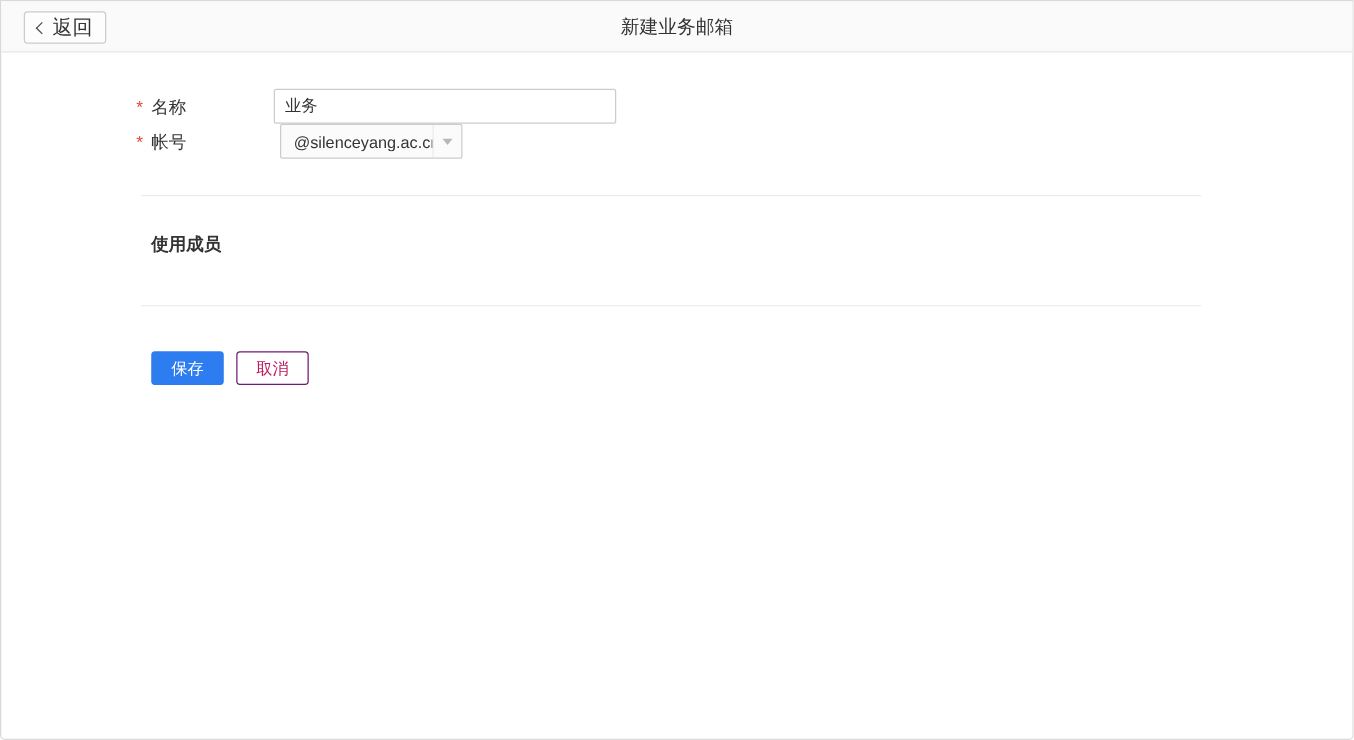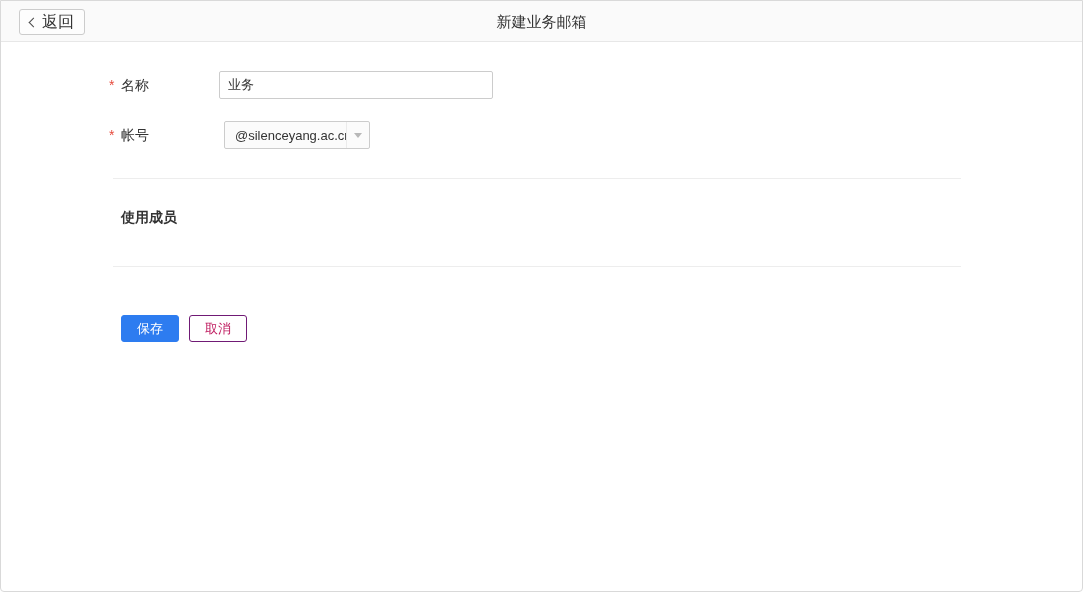--- a/index.html
+++ b/index.html
@@ -63,21 +63,21 @@
   }
   .text-input {
     width: 274px; height: 28px;
     border: 1px solid #ccc; border-radius: 2px;
     padding: 12px 8px;
     font-size: 13px; color: #333;
     font-family: inherit;
     background: #fff;
     outline: none;
   }
-  .row-account { margin-top: 22px; }
+  .row-account { }
   .select {
     margin-left: 5px;
     width: 146px; height: 28px;
     border: 1px solid #ccc; border-radius: 2px;
     background: #fbfbfb;
     display: inline-flex; align-items: center;
     padding-left: 10px;
     font-size: 13px; color: #333;
     cursor: pointer;
   }
@@ -117,21 +117,21 @@
     border: 1px solid #ddd; border-radius: 2px;
     background: #fff;
   }
   .tag-icon { flex: none; margin-right: 5px; display: block; }
   .tag-label { font-size: 12px; color: #333; }
   .tag-close { flex: none; margin-left: 9px; cursor: pointer; display: block; }
   .hint {
     margin-top: 16px;
     font-size: 13px; color: #9b9b9b;
   }
-  .btn-row { margin-top: 48px; display: flex; }
+  .btn-row { margin-top: 36px; display: flex; }
   .btn {
     height: 27px; padding: 0 15px;
     border-radius: 3px;
     font-size: 13px;
     font-family: inherit;
     cursor: pointer;
   }
   .btn-save {
     background: var(--accent, #2d7cf0);
     border: 1px solid var(--accent, #2d7cf0);

